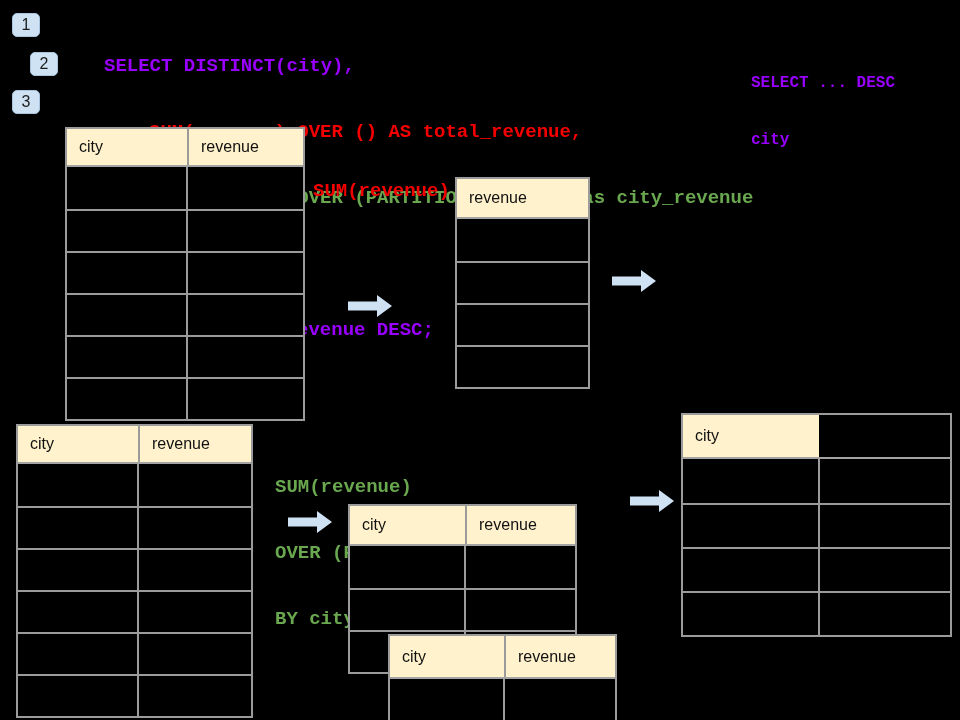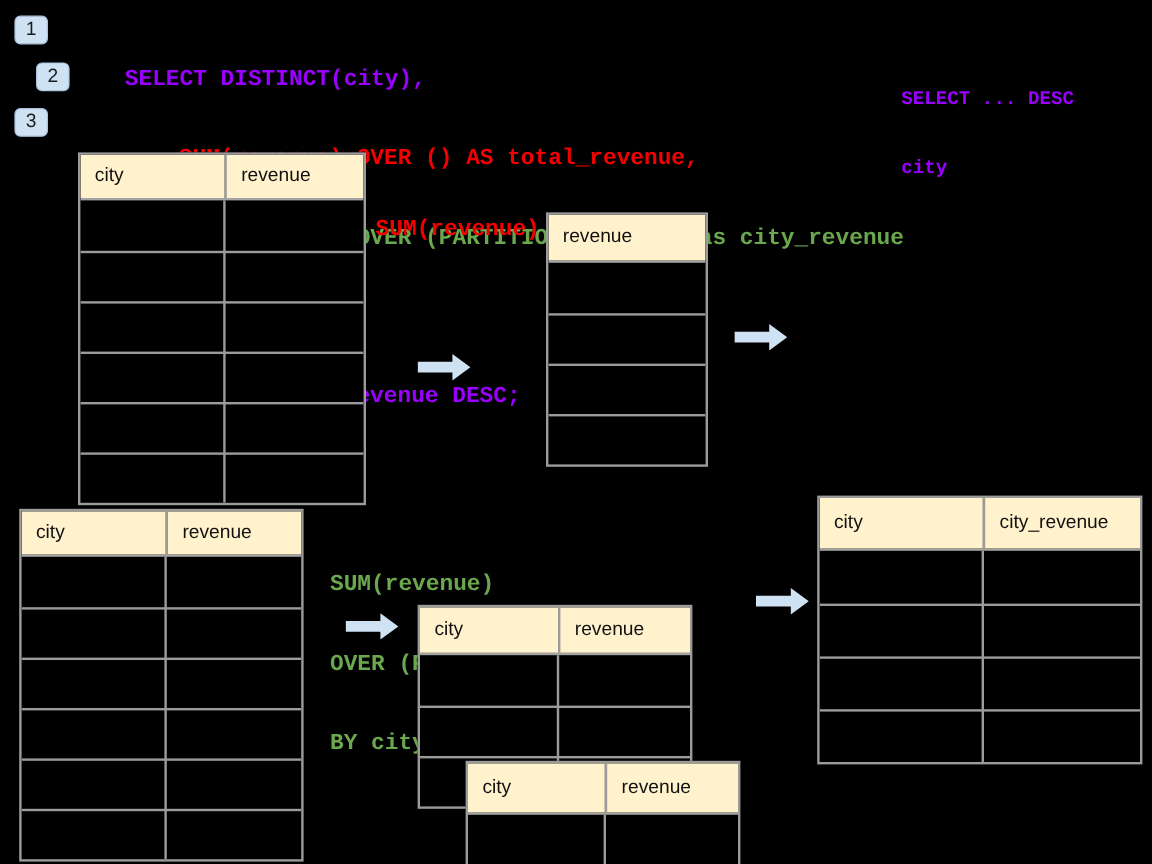--- a/index.html
+++ b/index.html
@@ -137,21 +137,20 @@
   </div>
   <div>
       <div class="trow"></div>
     </div>
   <div class="vline"></div>
 </div>
 
 <div class="dtable" style="left:681px;top:413px;width:271px;height:224px;--hh:44px;--rh:44px;--c1:136px;">
   <div class="thead">
     <div class="hcell c1">city</div>
-    <div class="hcell c2">city_revenue</div>
   </div>
   <div>
       <div class="trow"></div>
       <div class="trow"></div>
       <div class="trow"></div>
       <div class="trow"></div>
     </div>
   <div class="vline"></div>
 </div>
 

